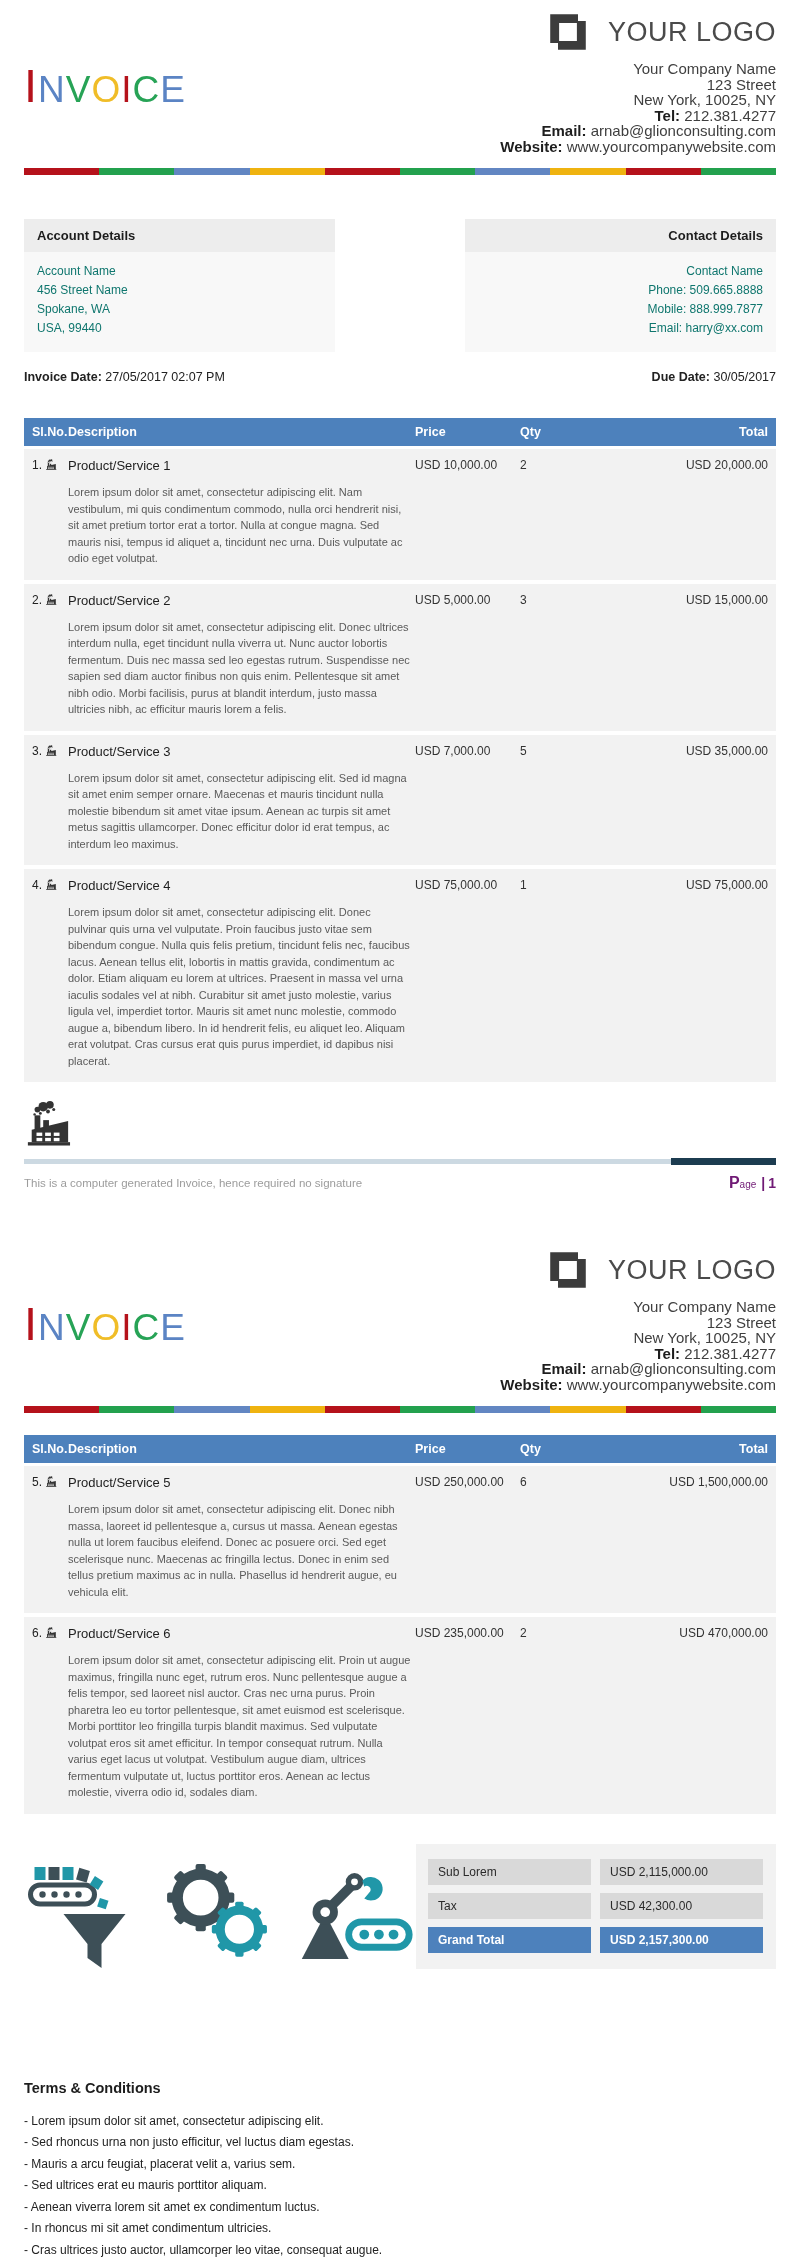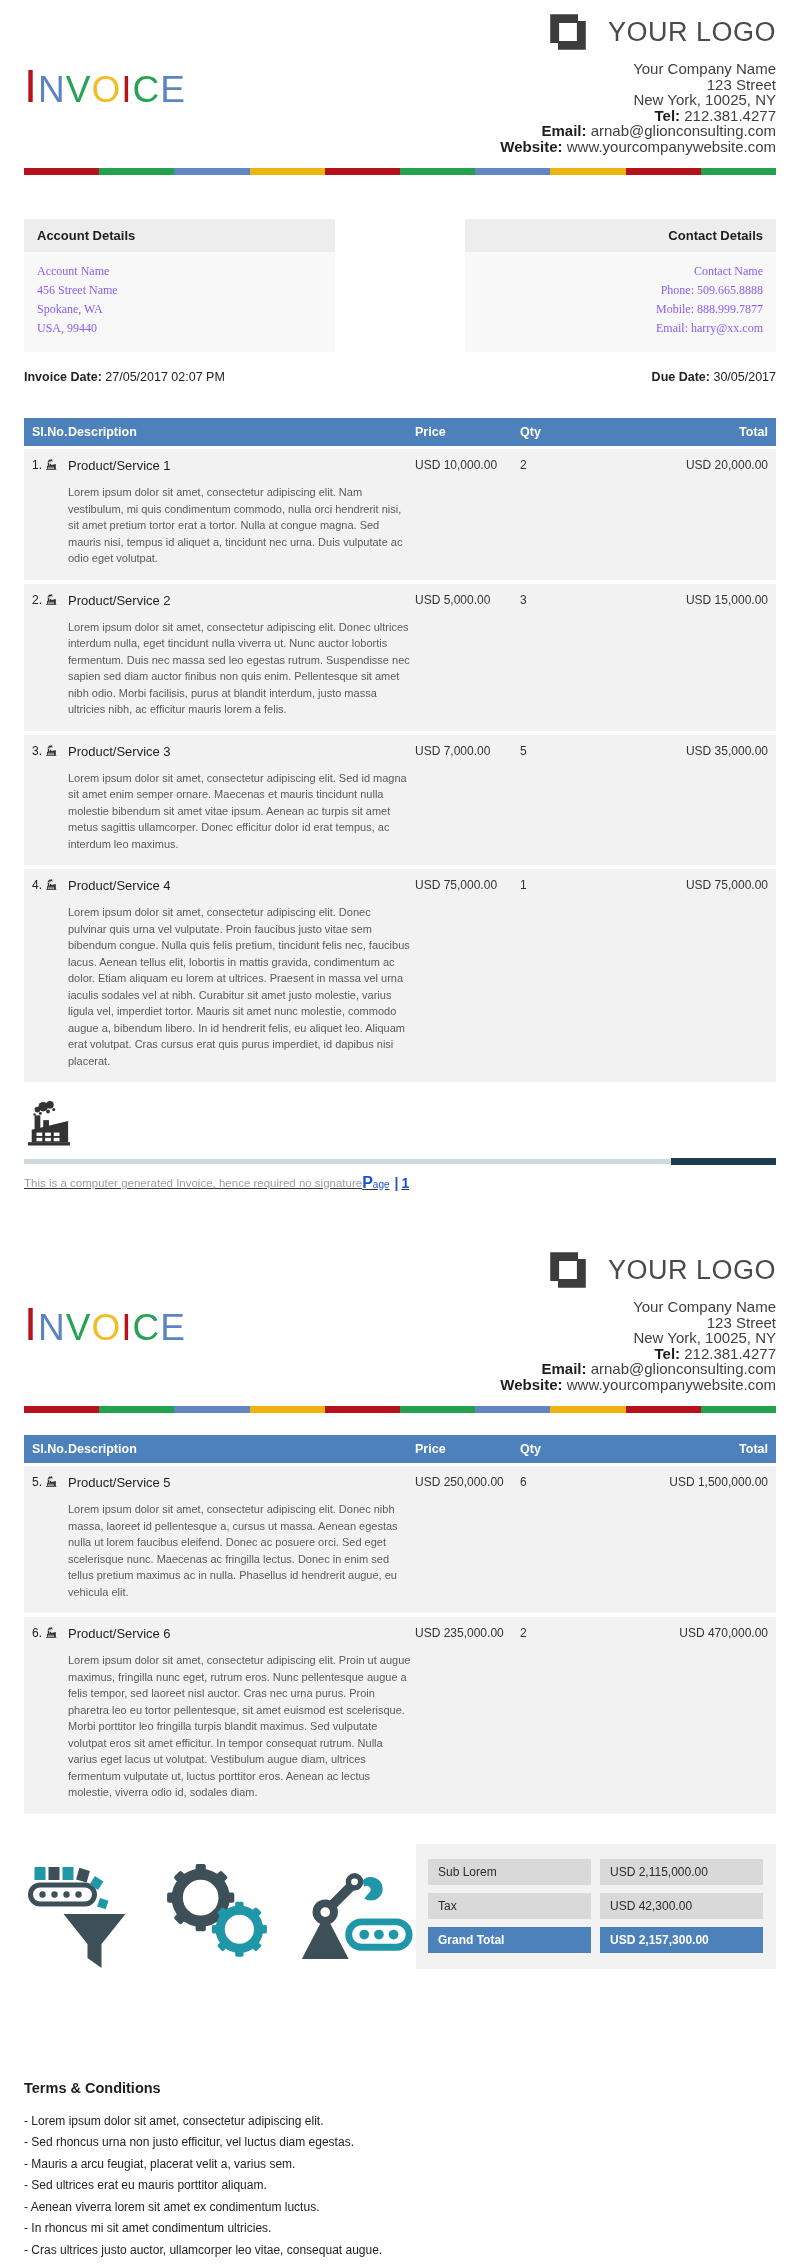--- a/index.html
+++ b/index.html
@@ -23,21 +23,21 @@
   .co-lines b { color:#1e1e1e; }
 
   
   .stripe { display:flex; height:7px; margin:10px 24px 0; }
   .stripe span { flex:1; }
 
   
   .boxes { display:flex; justify-content:space-between; margin:44px 24px 0; }
   .box { width:311px; }
   .box-h { background:#ededed; font-weight:bold; font-size:13px; padding:9px 13px; color:#1d1d1d; }
-  .box-b { background:#f8f8f8; padding:10px 13px 14px; font-size:12px; line-height:19px; color:#8b5cf6;font-family:Liberation Serif, serif; }
+  .box-b { background:#f8f8f8; padding:10px 13px 14px; font-size:12px; line-height:19px; color:#0f766e; }
   .box.right .box-h, .box.right .box-b { text-align:right; }
 
   
   .daterow { display:flex; justify-content:space-between; margin:18px 24px 0; font-size:12.5px; color:#222; }
 
   
   .itable { margin:34px 24px 0; }
   .thead, .irow { display:grid; grid-template-columns:44px 347px 105px 80px 1fr; }
   .thead { background:#4d81bc; color:#fff; font-weight:bold; font-size:12.5px; padding:7px 0; margin-bottom:3px; }
   .thead .h-sl { padding-left:8px; }
@@ -50,23 +50,23 @@
   .c-total { grid-column:5; grid-row:1; font-size:12px; text-align:right; padding-right:8px; }
   .c-desc { grid-column:2; grid-row:2; margin-top:11px; font-size:11px; line-height:16.5px; color:#5a5a5a; padding-right:4px; }
   .fac-sm { width:12px; height:11px; margin-top:1px; }
 
   
   .factory-block { margin:14px 24px 0; }
   .fac-lg { width:48px; height:46px; }
   .rule { display:flex; align-items:center; margin:8px 24px 0; }
   .rule-light { flex:1; height:5px; background:#ccd9e2; }
   .rule-dark { width:105px; height:7px; background:#1c3c50; }
-  .pfoot { display:flex; align-items:center; margin:9px 24px 0;text-decoration:underline; }
+  .pfoot { display:flex; justify-content:space-between; align-items:center; margin:9px 24px 0; }
   .foot-note { font-size:11.5px; color:#9c9c9c; }
-  .pageno { color:#1d4ed8; white-space:nowrap; }
+  .pageno { color:#701a75; white-space:nowrap; }
   .pageno .pb { font-size:16px; font-weight:bold; }
   .pageno .ps { font-size:10px; }
   .pageno .sep { font-size:14px; font-weight:bold; margin:0 3px 0 5px; }
   .pageno .pn { font-size:14px; font-weight:bold; }
 
   
   .totrow { display:flex; justify-content:space-between; align-items:flex-start; margin:26px 24px 0; }
   .mfg-icons { display:flex; align-items:center; gap:20px; margin-top:12px; }
   .totals { background:#f2f2f2; width:361px; padding:15px 12px 8px; }
   .trow { display:grid; grid-template-columns:163px 163px; gap:9px; margin-bottom:8px; }

